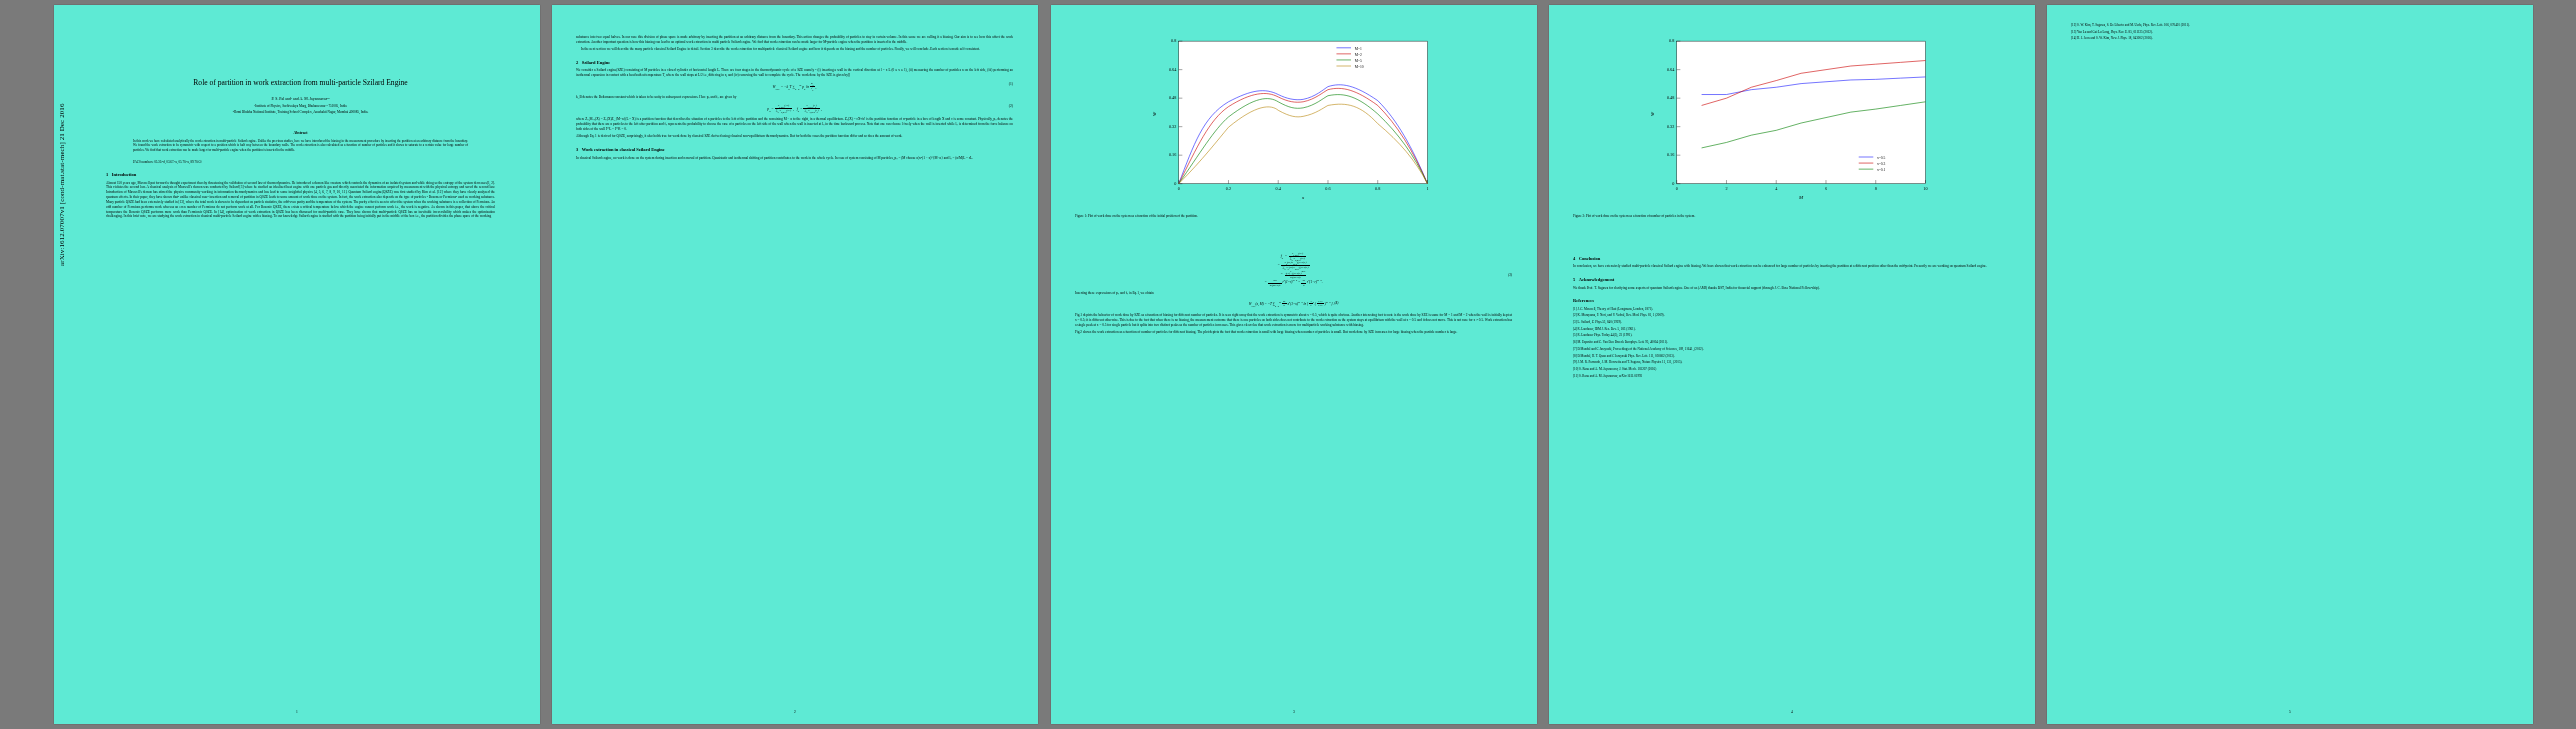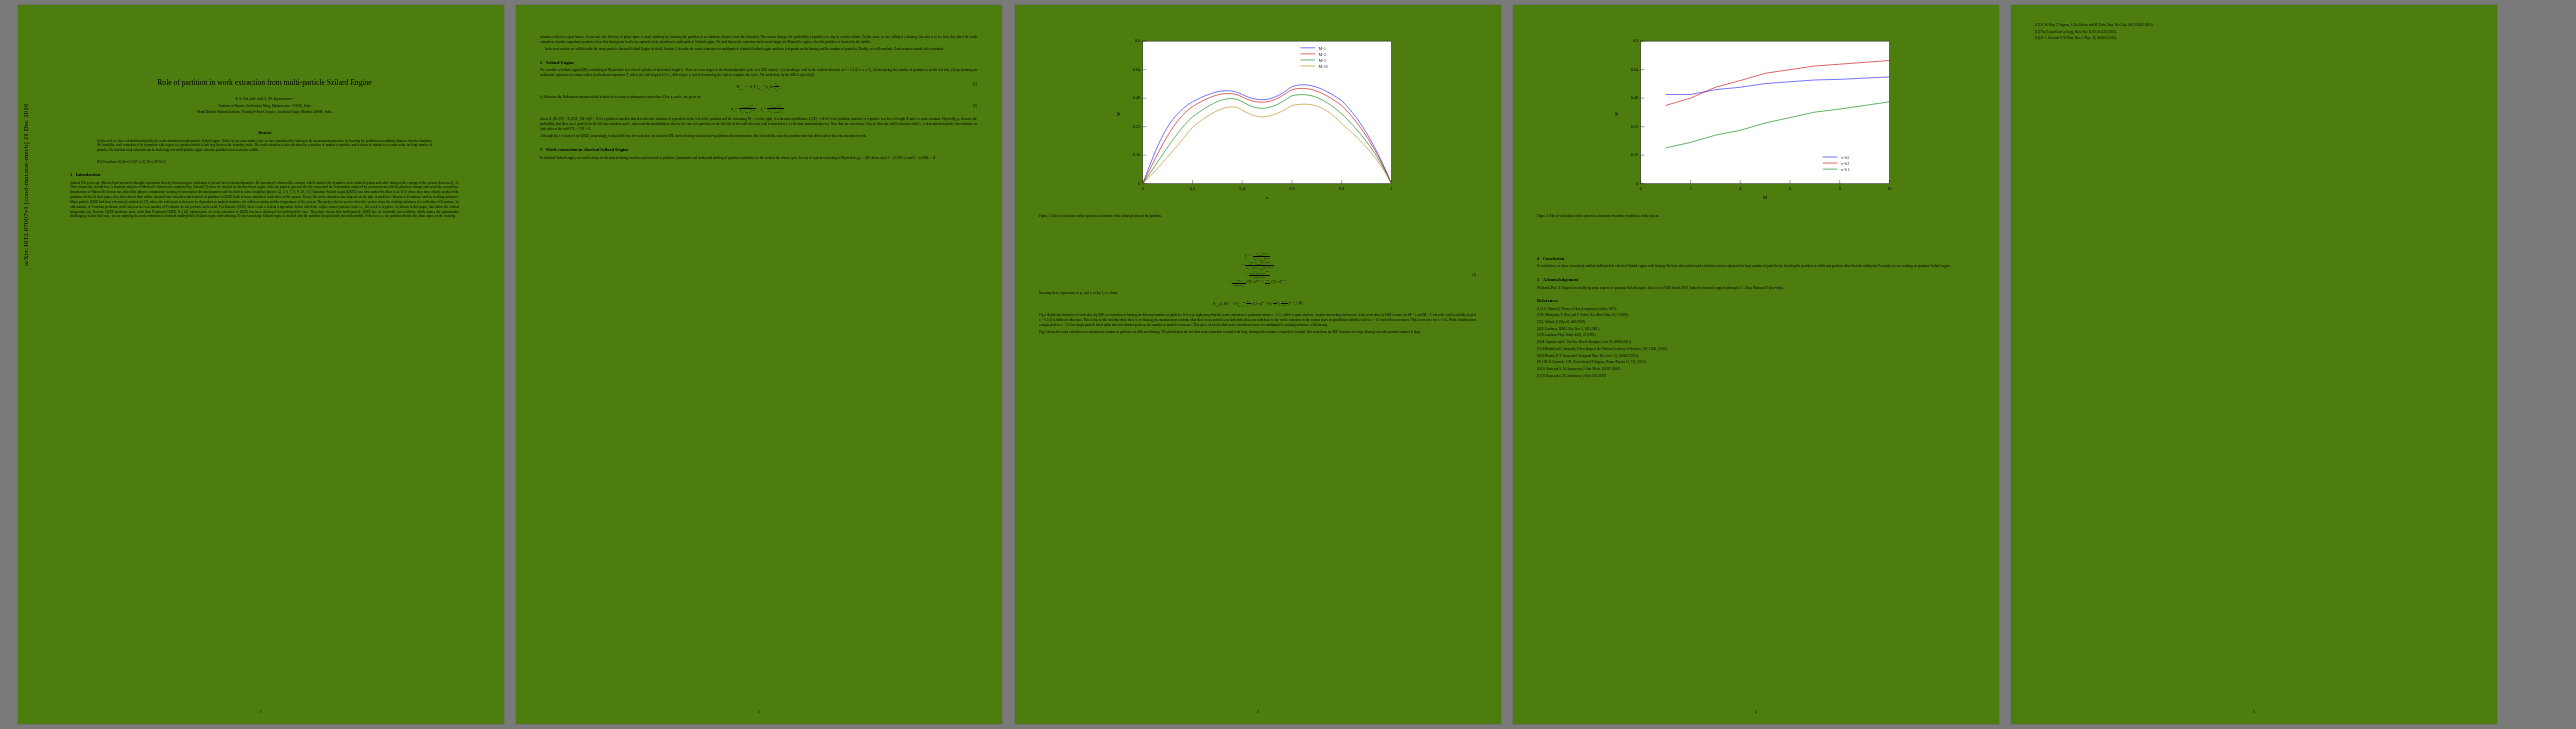--- a/index.html
+++ b/index.html
@@ -8,23 +8,24 @@
     background: #7a7a7a;
   }
   body {
     width: 2576px;
     height: 729px;
     font-family: "Liberation Serif", serif;
     overflow: hidden;
   }
   .sheet {
     position: absolute;
-    background: #4d7c0f;
+    background: #5eead4;
     box-shadow: 0 0 1.2px rgba(0,0,0,0.35);
     overflow: hidden;
+    margin-left: 36px;
   }
   
   #page1 { left: 18px;   top: 4.9px; width: 486px;  height: 719px; }
   #page2 { left: 516px;  top: 4.9px; width: 486px;  height: 719px; }
   #page3 { left: 1015px; top: 4.9px; width: 486px;  height: 719px; }
   #page4 { left: 1513px; top: 4.9px; width: 486px;  height: 719px; }
   #page5 { left: 2011px; top: 4.9px; width: 486px;  height: 719px; }
 
   .arxiv-strip {
     position: absolute;

